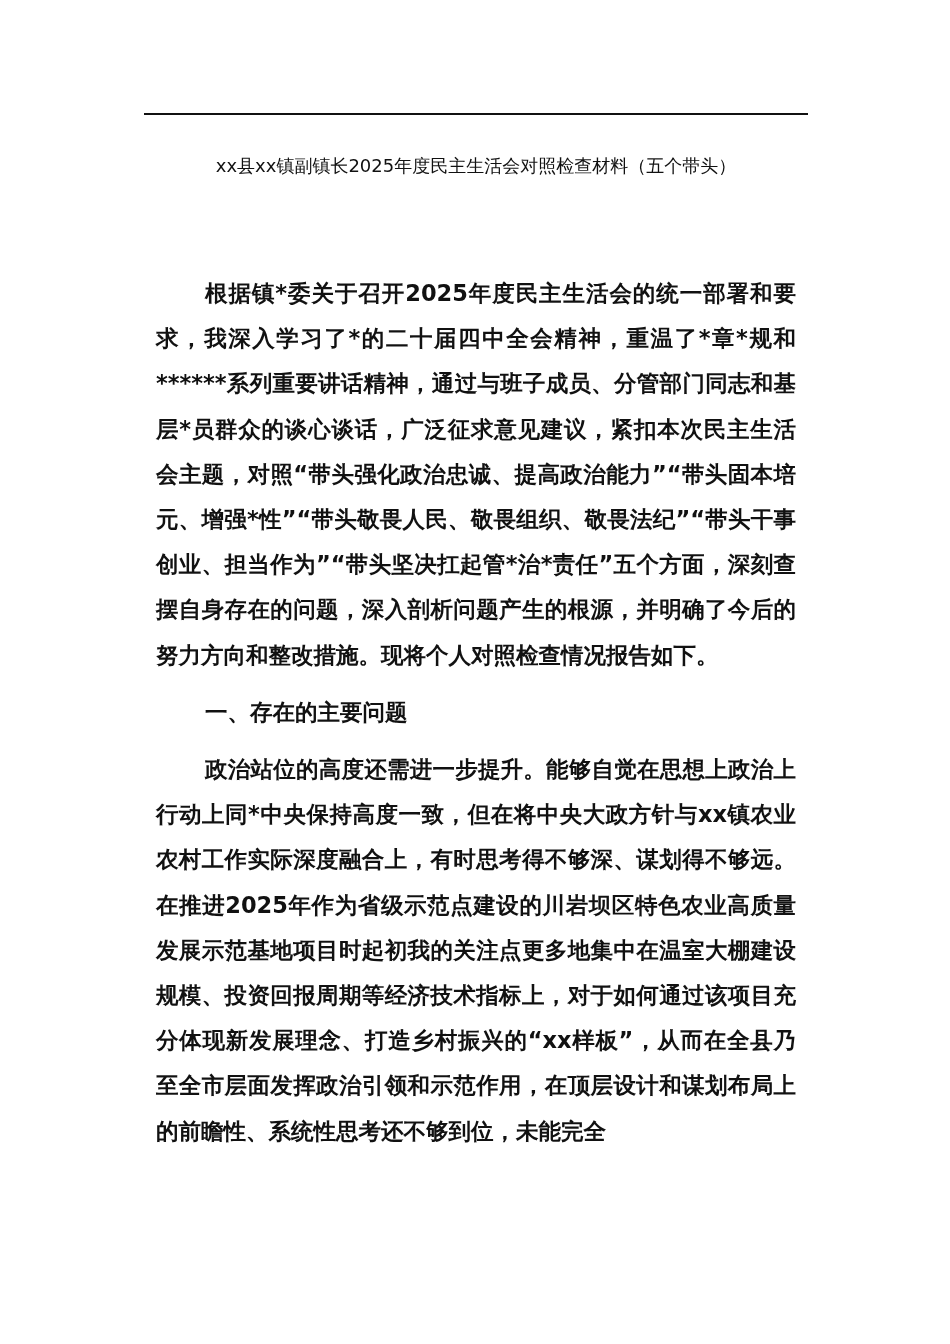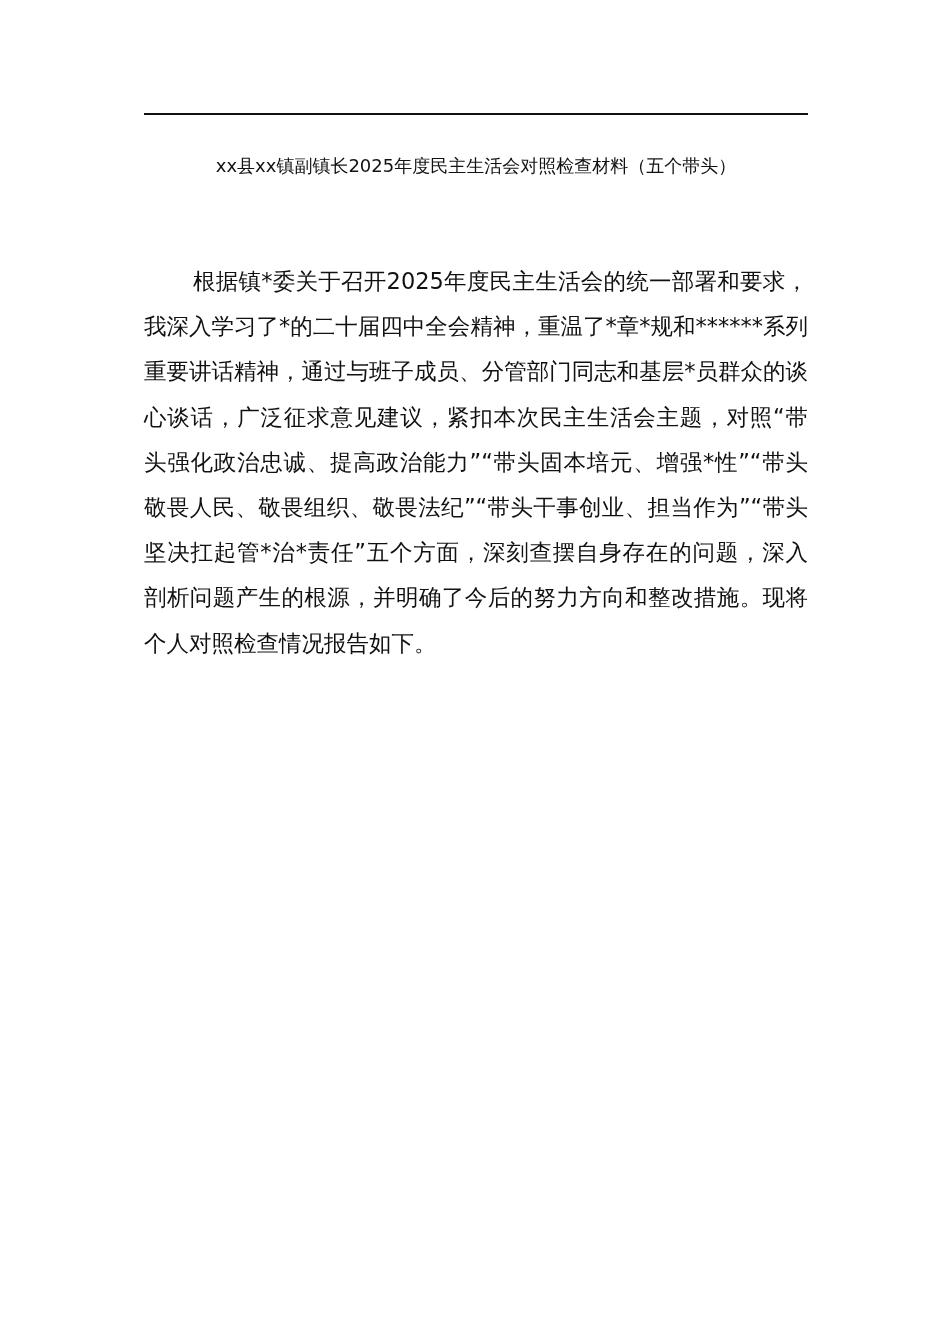--- a/index.html
+++ b/index.html
@@ -42,24 +42,25 @@
     .body {
       position: absolute;
       left: 0;
       top: 259px;
       width: 664px;
       font-size: 22.5px;
       line-height: 45.2px;
       text-align: justify;
     }
     .body p {
-      margin: 0;
+      margin: 12px;
       padding: 0;
       text-align: justify;
       text-align-last: auto;
+      font-weight: bold;
     }
     .indent {
       text-indent: 49px;
     }
     .heading-1 {
       text-indent: 49px;
     }
     .heading-2 {
       text-indent: 38px;
     }
@@ -67,14 +68,16 @@
 </head>
 <body>
 
 <div class="page">
   <div class="header-rule"></div>
 
   <div class="doc-title">xx县xx镇副镇长2025年度民主生活会对照检查材料（五个带头）</div>
 
   <div class="body">
     <p class="indent">根据镇*委关于召开2025年度民主生活会的统一部署和要求，我深入学习了*的二十届四中全会精神，重温了*章*规和******系列重要讲话精神，通过与班子成员、分管部门同志和基层*员群众的谈心谈话，广泛征求意见建议，紧扣本次民主生活会主题，对照“带头强化政治忠诚、提高政治能力”“带头固本培元、增强*性”“带头敬畏人民、敬畏组织、敬畏法纪”“带头干事创业、担当作为”“带头坚决扛起管*治*责任”五个方面，深刻查摆自身存在的问题，深入剖析问题产生的根源，并明确了今后的努力方向和整改措施。现将个人对照检查情况报告如下。</p>
+    <p class="heading-1">一、存在的主要问题</p>
+    <p class="indent">政治站位的高度还需进一步提升。能够自觉在思想上政治上行动上同*中央保持高度一致，但在将中央大政方针与xx镇农业农村工作实际深度融合上，有时思考得不够深、谋划得不够远。在推进2025年作为省级示范点建设的川岩坝区特色农业高质量发展示范基地项目时起初我的关注点更多地集中在温室大棚建设规模、投资回报周期等经济技术指标上，对于如何通过该项目充分体现新发展理念、打造乡村振兴的“xx样板”，从而在全县乃至全市层面发挥政治引领和示范作用，在顶层设计和谋划布局上的前瞻性、系统性思考还不够到位，未能完全</p>
   </div>
 </div>
 
 </body></html>

